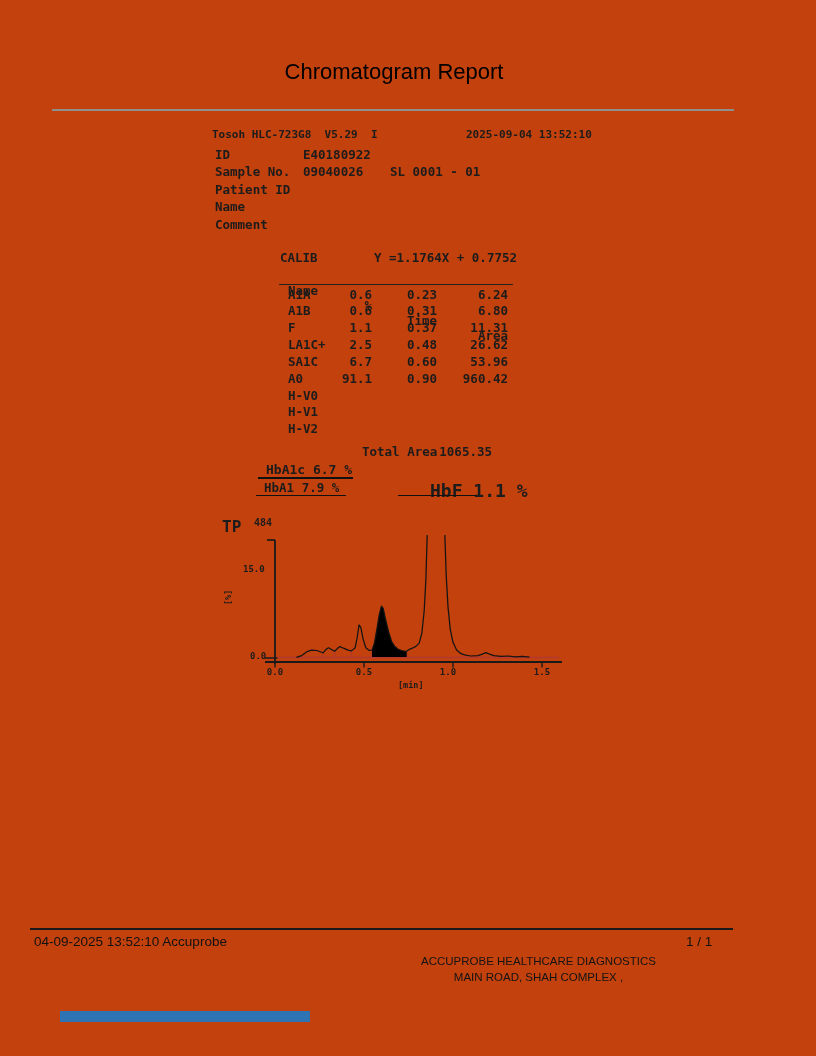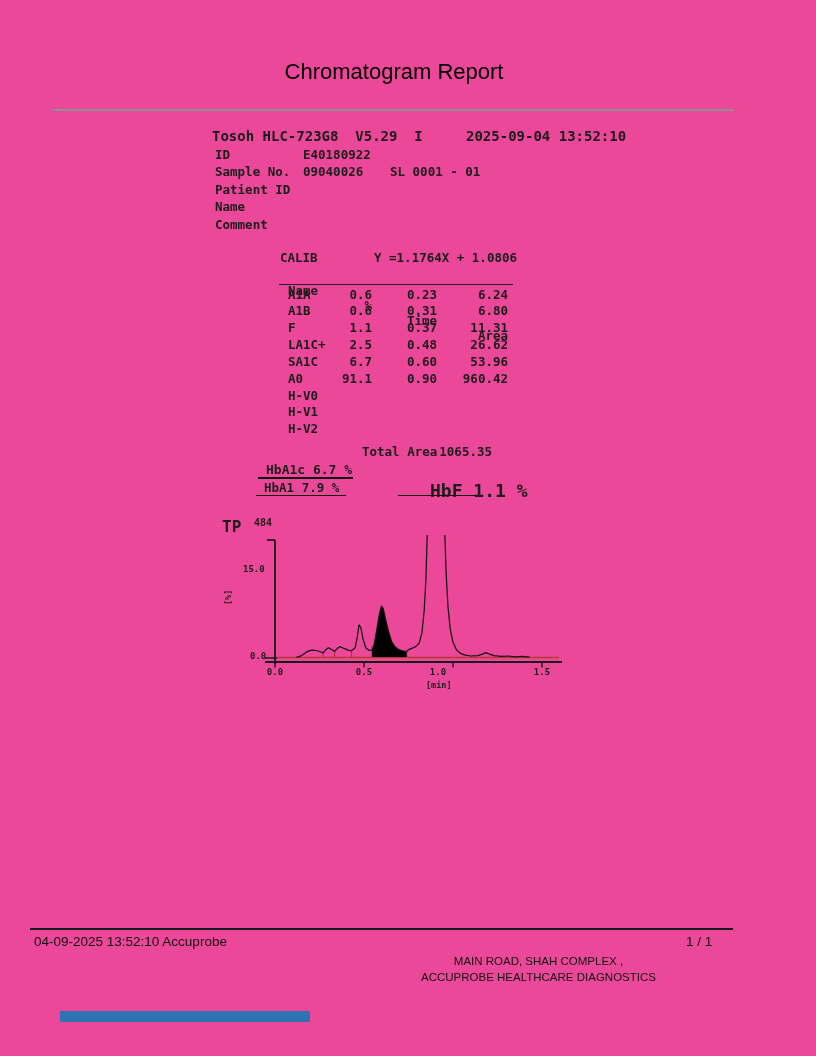--- a/index.html
+++ b/index.html
@@ -1,25 +1,25 @@
 <!DOCTYPE html>
 <html><head>
 <meta charset="utf-8">
 <style>
   html,body{margin:0;padding:0;background:#fff;}
-  .page{position:relative;width:816px;height:1056px;background:#ec4899;overflow:hidden;
+  .page{position:relative;width:816px;height:1056px;background:#c2410c;overflow:hidden;
         font-family:"Liberation Sans",sans-serif;color:#1a1a1a;}
   .abs{position:absolute;}
   .mono{font-family:"DejaVu Sans Mono",monospace;font-weight:bold;white-space:pre;color:#1c1c1c;}
   .sans{font-family:"Liberation Sans",sans-serif;color:#111;text-align:center;}
 
   .title{top:59px;left:0;width:788px;text-align:center;font-size:22px;font-weight:400;color:#000;}
   .rule-top{left:52px;top:109px;width:682px;height:2px;background:#8f8f8f;}
 
-  .device-line{font-size:14px;}
+  .device-line{font-size:11px;}
   .info-rows{left:215px;top:147px;font-size:12.5px;}
   .info-row{position:relative;height:17.4px;}
   .info-row .lbl{position:absolute;left:0;}
   .info-row .val{position:absolute;left:88px;}
   .info-row .ext{position:absolute;left:175px;}
 
   .calib{font-size:12.5px;}
   .pk-head{left:288px;top:268px;width:230px;height:16px;font-size:12.5px;}
   .pk-rows{left:288px;top:286.5px;font-size:12.5px;}
   .pk-row{position:relative;height:16.85px;}
@@ -40,21 +40,21 @@
   .ul3{left:398px;top:494.5px;width:78px;height:1.4px;background:#111;}
 
   .tp-label{left:222px;top:517px;font-size:16px;}
   .tp-value{left:254px;top:517px;font-size:10px;}
   .y-max{left:243px;top:533px;font-size:9px;margin-top:31px;}
   .y-min{left:250px;top:651px;font-size:9px;}
   .y-axis-label{left:220px;top:588px;width:20px;height:14px;font-size:8.5px;
                 transform:rotate(-90deg);transform-origin:center;}
   #chrom-svg{left:0;top:535px;}
   .x-tick-lab{position:absolute;top:667px;font-size:9px;transform:translateX(-50%);}
-  .x-axis-label{left:398px;top:680px;font-size:8.5px;margin-left:28px;}
+  .x-axis-label{left:398px;top:680px;font-size:8.5px;}
 
   .footer-line{left:30px;top:928px;width:703px;height:1.6px;background:#1a1a1a;}
   .footer-left{left:34px;top:934px;font-size:13.5px;}
   .footer-page{left:686px;top:934px;font-size:13.5px;}
   .address{left:421px;top:953px;font-size:11.5px;line-height:16.2px;color:#141414;}
   .accent-bar{left:60px;top:1011px;width:250px;height:10.5px;}
 </style>
 </head>
 <body>
 
@@ -62,21 +62,21 @@
 
   <div class="abs title">Chromatogram Report</div>
   <div class="abs rule-top"></div>
 
   <div class="abs mono device-line" style="left:212px;top:128px;">Tosoh HLC-723G8  V5.29  I</div>
   <div class="abs mono device-line" style="left:450px;top:128px;margin-left:16px;">2025-09-04 13:52:10</div>
 
   <div class="abs mono info-rows" id="info-rows"><div class="info-row"><span class="lbl">ID</span><span class="val">E40180922</span><span class="ext"></span></div><div class="info-row"><span class="lbl">Sample No.</span><span class="val">09040026</span><span class="ext">SL 0001 - 01</span></div><div class="info-row"><span class="lbl">Patient ID</span><span class="val"></span><span class="ext"></span></div><div class="info-row"><span class="lbl">Name</span><span class="val"></span><span class="ext"></span></div><div class="info-row"><span class="lbl">Comment</span><span class="val"></span><span class="ext"></span></div></div>
 
   <div class="abs mono calib" style="left:280px;top:250px;">CALIB</div>
-  <div class="abs mono calib" style="left:374px;top:250px;">Y =1.1764X + 1.0806</div>
+  <div class="abs mono calib" style="left:374px;top:250px;">Y =1.1764X + 0.7752</div>
 
   <div class="abs mono pk-head">
     <span class="c-name">Name</span>
     <span class="c-pct">%</span>
     <span class="c-time">Time</span>
     <span class="c-area">Area</span>
   </div>
   <div class="abs tbl-underline"></div>
   <div class="abs mono pk-rows" id="pk-rows"><div class="pk-row"><span class="c-name">A1A</span><span class="c-pct">0.6</span><span class="c-time">0.23</span><span class="c-area">6.24</span></div><div class="pk-row"><span class="c-name">A1B</span><span class="c-pct">0.6</span><span class="c-time">0.31</span><span class="c-area">6.80</span></div><div class="pk-row"><span class="c-name">F</span><span class="c-pct">1.1</span><span class="c-time">0.37</span><span class="c-area">11.31</span></div><div class="pk-row"><span class="c-name">LA1C+</span><span class="c-pct">2.5</span><span class="c-time">0.48</span><span class="c-area">26.62</span></div><div class="pk-row"><span class="c-name">SA1C</span><span class="c-pct">6.7</span><span class="c-time">0.60</span><span class="c-area">53.96</span></div><div class="pk-row"><span class="c-name">A0</span><span class="c-pct">91.1</span><span class="c-time">0.90</span><span class="c-area">960.42</span></div><div class="pk-row"><span class="c-name">H-V0</span><span class="c-pct"></span><span class="c-time"></span><span class="c-area"></span></div><div class="pk-row"><span class="c-name">H-V1</span><span class="c-pct"></span><span class="c-time"></span><span class="c-area"></span></div><div class="pk-row"><span class="c-name">H-V2</span><span class="c-pct"></span><span class="c-time"></span><span class="c-area"></span></div></div>
 
@@ -111,27 +111,27 @@
       <line x1="351.53999999999996" y1="657.5" x2="351.53999999999996" y2="650.526635" stroke="#b23a32" stroke-width="1.2"></line>
       <line x1="372.01" y1="657.5" x2="372.01" y2="646.593285" stroke="#b23a32" stroke-width="1.2"></line>
       <line x1="406.72" y1="657.5" x2="406.72" y2="650.91997" stroke="#b23a32" stroke-width="1.2"></line>
       <polygon points="372.0,657 372.0,650.1 374.3,643.8 376.8,629.7 379.1,615.5 381.4,606.1 383.2,608.4 385.4,618.7 388.6,632.0 391.6,641.5 394.6,646.2 397.8,649.0 401.4,650.5 404.9,651.3 406.7,651.3 406.7,657" fill="#000"></polygon>
       <polyline points="296.4,657.4 301.7,655.6 307.0,651.7 311.5,650.1 316.8,650.5 322.2,652.5 323.1,652.9 325.7,649.7 328.4,647.8 332.0,649.7 334.6,651.3 337.3,648.6 340.0,646.6 343.5,648.2 348.0,650.1 351.5,650.9 355.1,647.8 357.2,637.5 359.0,625.0 360.8,627.3 363.1,639.1 365.8,647.8 369.3,650.5 372.0,650.1 374.3,643.8 376.8,629.7 379.1,615.5 381.4,606.1 383.2,608.4 385.4,618.7 388.6,632.0 391.6,641.5 394.6,646.2 397.8,649.0 401.4,650.5 404.9,651.3 406.7,651.3 409.4,649.3 413.0,647.8 415.6,646.6 419.2,643.1 421.9,632.8 424.2,610.8 425.9,579.3 427.5,524.3 444.5,524.3 446.2,575.4 448.0,606.9 450.3,629.7 453.0,642.3 456.6,650.1 461.0,653.7 465.5,655.2 470.8,656.0 477.9,655.6 482.4,654.1 485.9,652.7 489.5,654.1 493.9,655.6 501.1,656.4 508.2,656.0 515.3,656.8 522.4,656.4 529.5,657.2" fill="none" stroke="#141414" stroke-width="1.25" stroke-linejoin="round"></polyline>
     </svg>
 
   <div id="x-ticks">
       <span class="x-tick-lab mono" style="left: 275px;">0.0</span>
       <span class="x-tick-lab mono" style="left: 364px;">0.5</span>
-      <span class="x-tick-lab mono" style="left: 438px;">1.0</span>
+      <span class="x-tick-lab mono" style="left: 448px;">1.0</span>
       <span class="x-tick-lab mono" style="left: 542px;">1.5</span>
     </div>
   <div class="abs mono x-axis-label">[min]</div>
 
   <div class="abs footer-line"></div>
   <div class="abs sans footer-left">04-09-2025 13:52:10  Accuprobe</div>
   <div class="abs sans footer-page">1 / 1</div>
   <div class="abs sans address" id="address-block">
+      <div>ACCUPROBE HEALTHCARE DIAGNOSTICS</div>
       <div>MAIN ROAD, SHAH COMPLEX ,</div>
-      <div>ACCUPROBE HEALTHCARE DIAGNOSTICS</div>
     </div>
   <div class="abs accent-bar" id="accent-bar" style="background: rgb(46, 116, 181);"></div>
 
 </div>
 
 </body></html>

